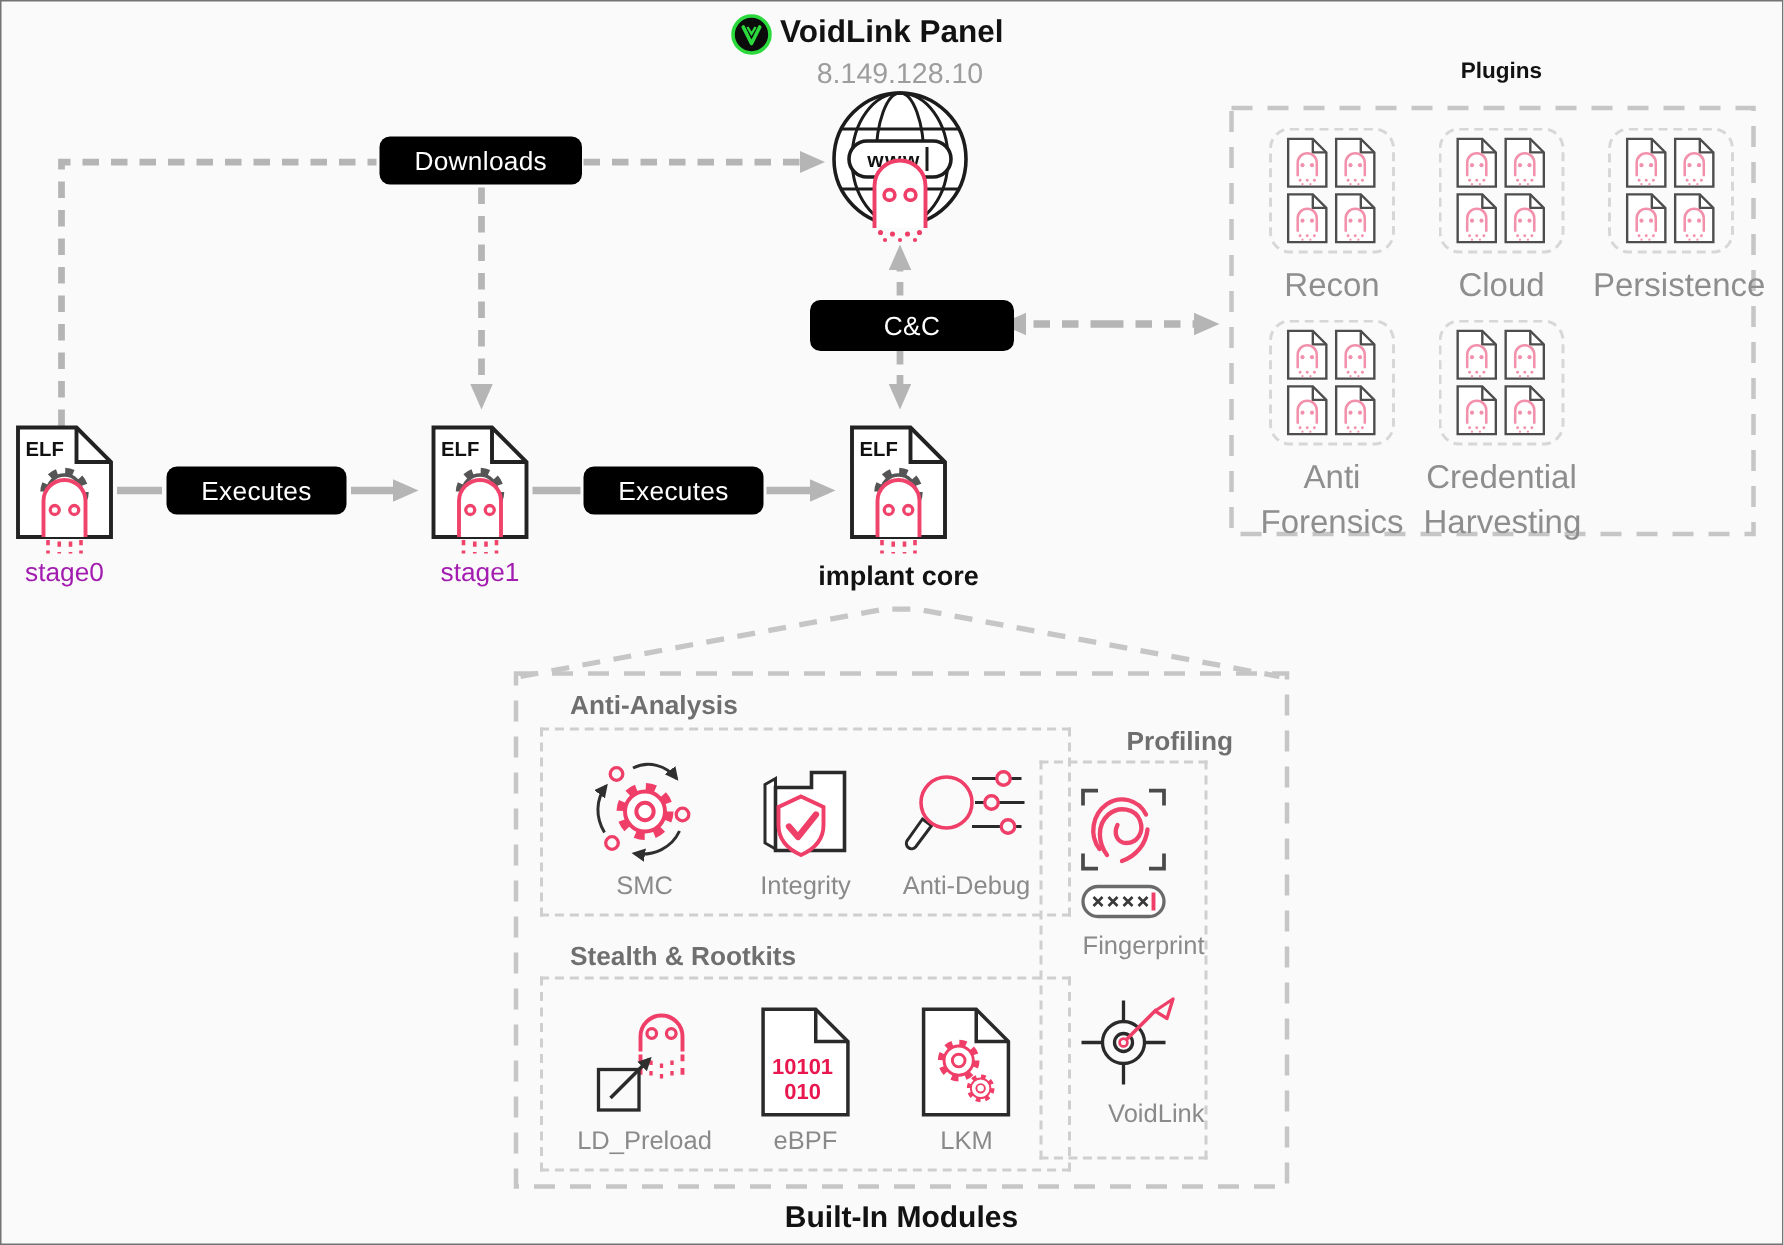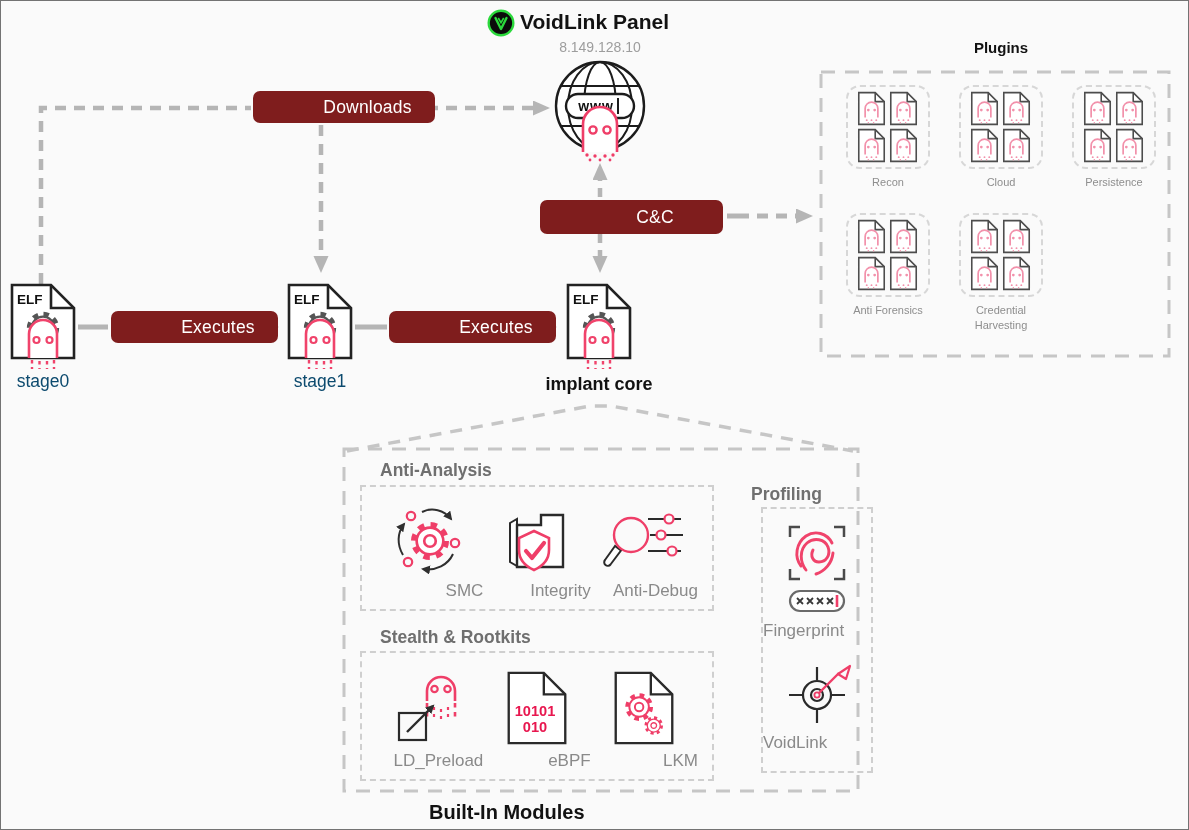--- a/index.html
+++ b/index.html
@@ -1,31 +1,31 @@
 <!DOCTYPE html>
 <html><head>
 <meta charset="utf-8">
 <style>
   html,body{margin:0;padding:0;background:#e9e9e9;}
   .canvas{position:relative;width:1189px;height:830px;background:#fafafa;border:1px solid #737373;
           font-family:"Liberation Sans",sans-serif;overflow:hidden;box-sizing:border-box;}
   .abs{position:absolute;}
-  .pill{background:#7f1d1d;color:#fff;border-radius:7px;display:flex;align-items:center;justify-content:center;
-        font-size:17.5px;font-weight:400;z-index:6;letter-spacing:.2px;padding-left:47px;}
+  .pill{background:#000000;color:#fff;border-radius:7px;display:flex;align-items:center;justify-content:center;
+        font-size:17.5px;font-weight:400;z-index:6;letter-spacing:.2px;}
   .ink-title{font-weight:bold;color:#121212;}
   .sec-title{font-weight:bold;color:#6f6f6f;font-size:17.5px;z-index:4;margin-left:13px;}
   .dash-box{border:2px dashed #cfcfcf;z-index:2;}
   .cluster{width:80px;height:80px;border:2px dashed #d7d7d7;border-radius:14px;margin:0 auto;
            display:flex;align-items:center;justify-content:center;}
   .plug-group{width:112px;text-align:center;z-index:3;}
-  .plug-label{margin-top:6px;font-size:11px;color:#8e8e8e;line-height:1.35;width:104px;margin-left:auto;margin-right:auto;}
+  .plug-label{margin-top:6px;font-size:22px;color:#8e8e8e;line-height:1.35;width:104px;margin-left:auto;margin-right:auto;}
   .mod-row{display:flex;justify-content:space-between;align-items:flex-end;padding:10px 14px 8px 14px;box-sizing:border-box;}
-  .mod-cell{text-align:right;flex:1;}
+  .mod-cell{text-align:center;flex:1;}
   .mod-label{font-size:17px;color:#8a8a8a;margin-top:4px;}
-  .file-label{font-size:17.5px;color:#0c4a6e;text-align:center;z-index:3;}
+  .file-label{font-size:17.5px;color:#a21caf;text-align:center;z-index:3;}
   svg{display:block;}
   .z2{z-index:2}.z3{z-index:3}
 </style>
 </head>
 <body>
 
 <div class="canvas">
 
   <svg style="position:absolute;width:0;height:0" aria-hidden="true">
     <defs>
@@ -89,21 +89,21 @@
       <path d="M346,450 L589,405 H610 L852,450" stroke-width="3.5" stroke-dasharray="12 9"></path>
     </g>
   </svg>
 
   <svg class="abs z3" style="left:486;top:8px;left:486px" width="28" height="28" viewBox="0 0 28 28">
     <circle cx="14" cy="14" r="12.3" fill="#0b0b0b" stroke="#2bd93c" stroke-width="2.4"></circle>
     <path d="M8.5,9 L14,20 L19.5,9" fill="none" stroke="#2bd93c" stroke-width="2.4" stroke-linecap="round" stroke-linejoin="round"></path>
     <path d="M11.3,9 L14,13.6 L16.7,9" fill="none" stroke="#2bd93c" stroke-width="1.6"></path>
   </svg>
   <div class="abs ink-title" style="left:519px;top:9px;font-size:21px;z-index:3">VoidLink Panel</div>
-  <div class="abs" style="left:518px;top:38px;width:162px;text-align:center;font-size:14px;color:#9d9d9d;z-index:3">8.149.128.10</div>
+  <div class="abs" style="left:518px;top:38px;width:162px;text-align:center;font-size:19px;color:#9d9d9d;z-index:3">8.149.128.10</div>
 
   <svg class="abs z3" style="left:548px;top:57px" width="102" height="104" viewBox="0 0 102 104">
     <circle cx="51" cy="48" r="44" fill="#ffffff" stroke="#1c1c1c" stroke-width="2.4"></circle>
     <ellipse cx="51" cy="48" rx="16" ry="44" fill="none" stroke="#1c1c1c" stroke-width="2"></ellipse>
     <ellipse cx="51" cy="48" rx="32" ry="44" fill="none" stroke="#1c1c1c" stroke-width="2"></ellipse>
     <path d="M11.8,28 H90.2 M11.8,68 H90.2" stroke="#1c1c1c" stroke-width="2"></path>
     <rect x="17" y="36" width="68" height="24" rx="12" fill="#ffffff" stroke="#1c1c1c" stroke-width="2.4"></rect>
     <text x="47" y="53" text-anchor="middle" font-family="Liberation Sans,sans-serif" font-size="14" font-weight="bold" letter-spacing="1" fill="#111111">www</text>
     <rect x="68" y="40" width="2" height="16" fill="#1c1c1c"></rect>
     <path d="M34,94 V66 A17,17 0 0 1 68,66 V94" fill="#ffffff" stroke="#ef3e68" stroke-width="2.6"></path>
@@ -286,21 +286,21 @@
           <path d="M40,4 V26 H62" fill="none" stroke="#2a2a2a" stroke-width="2.4"></path>
           <use href="#gear" x="13" y="24" width="30" height="30" color="#ef3e68"></use>
           <use href="#gear" x="33" y="48" width="20" height="20" color="#ef3e68"></use>
         </svg>
         <div class="mod-label">LKM</div>
       </div>
     </div>
   </div>
 
   <div class="abs sec-title" style="left:737px;top:483px">Profiling</div>
-  <div class="abs dash-box" style="left:760px;top:506px;width:108px;height:262px;text-align:left">
+  <div class="abs dash-box" style="left:692px;top:506px;width:108px;height:262px;text-align:right">
     <svg width="70" height="98" viewBox="0 0 70 98" style="margin:10px auto 0">
       <g fill="none" stroke="#4a4a4a" stroke-width="2.5">
         <path d="M18,8 H8 V18"></path>
           <path d="M52,8 H62 V18"></path>
           <path d="M8,50 V60 H18"></path>
           <path d="M62,50 V60 H52"></path>
       </g>
       <g fill="none" stroke="#f0436b" stroke-width="2.9" stroke-linecap="round">
         <path d="M19,47 C12,38 14,24 24,17 C33,11 45,14 50,24"></path>
         <path d="M24,51 C18,43 17,31 25,24 C32,18 43,20 46,28 C49,36 44,43 37,43 C31,43 28,37 31,31"></path>
@@ -322,15 +322,15 @@
           <circle r="6"></circle>
         <path d="M0,-28 V-15 M0,15 V28 M-28,0 H-15 M15,0 H28"></path>
       </g>
       <path d="M2,-2 L22,-22" stroke="#ef3e68" stroke-width="2.4"></path>
       <path d="M21,-21 L33,-29 L29,-16 Z" fill="#fafafa" stroke="#ef3e68" stroke-width="2.2" stroke-linejoin="round"></path>
       <circle r="2.6" fill="none" stroke="#ef3e68" stroke-width="1.8"></circle>
     </svg>
     <div class="mod-label">VoidLink</div>
   </div>
 
-  <div class="abs ink-title" style="left:428px;top:800px;width:344px;font-size:20px;z-index:3">Built-In Modules</div>
+  <div class="abs ink-title" style="left:428px;top:800px;width:344px;text-align:center;font-size:20px;z-index:3">Built-In Modules</div>
 
 </div>
 
 </body></html>

